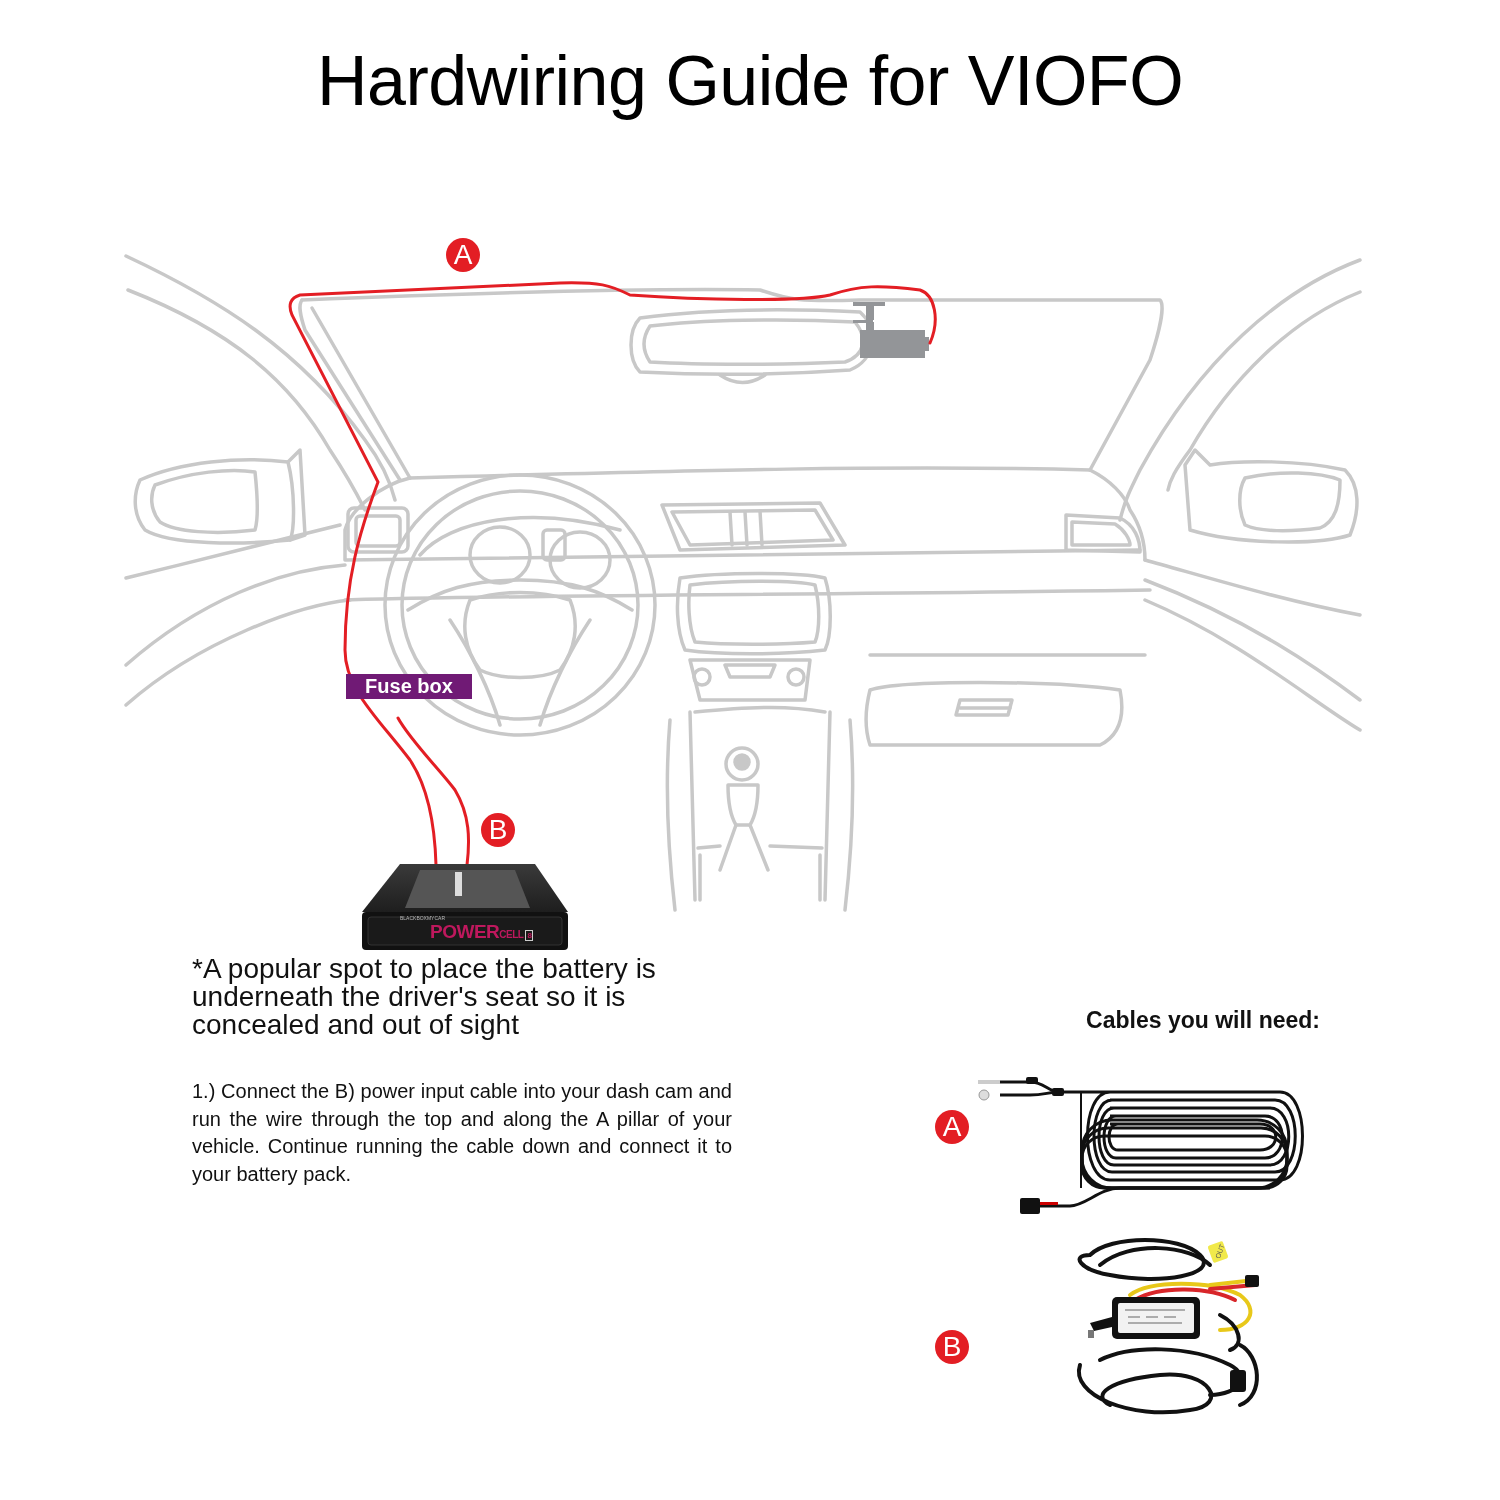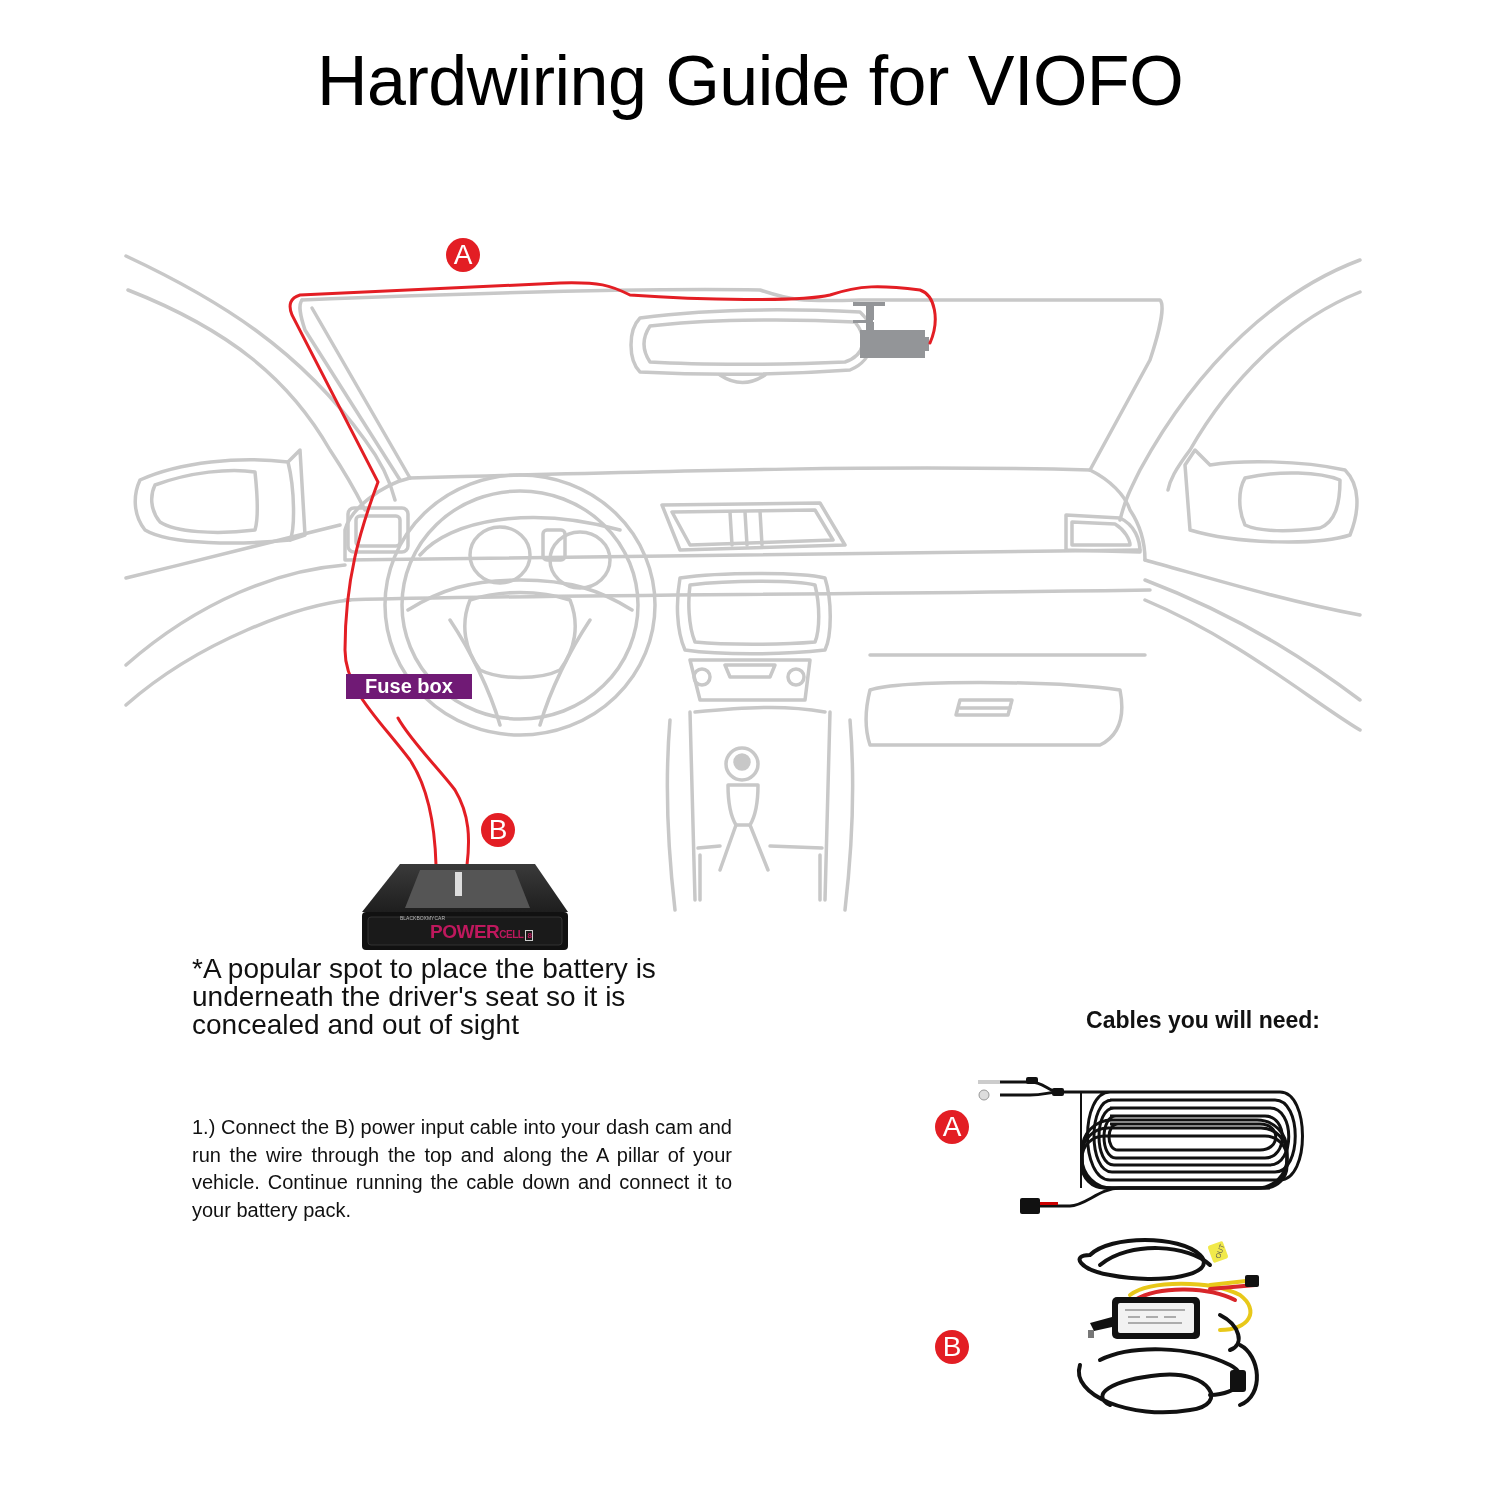--- a/index.html
+++ b/index.html
@@ -3,21 +3,21 @@
   <meta charset="utf-8">
   <style>
     html, body { margin:0; padding:0; background:#ffffff; }
     body { width:1500px; height:1500px; position:relative; overflow:hidden; font-family:"Liberation Sans", sans-serif; color:#111; }
     .title { position:absolute; left:0; top:42px; width:1500px; text-align:center; font-size:70px; line-height:78px; font-weight:400; color:#000; letter-spacing:-0.5px; }
     .title span { display:block; }
     svg.car { position:absolute; left:0; top:0; width:1500px; height:960px; }
     .marker { position:absolute; width:34px; height:34px; border-radius:50%; background:#e31e24; color:#fff; font-size:28px; line-height:34px; text-align:center; font-family:"Liberation Sans", sans-serif; font-weight:400; }
     .fuse-label { position:absolute; left:346px; top:674px; width:126px; height:25px; background:#701a75; color:#fff; font-size:20px; font-weight:700; line-height:25px; text-align:center; }
     .note { position:absolute; left:192px; top:955px; width:560px; font-size:28px; line-height:28px; color:#111; }
-    .steps { position:absolute; left:192px; top:1114px; width:540px; font-size:20px; line-height:27.5px; color:#111; text-align:justify; }
+    .steps { position:absolute; left:192px; top:1078px; width:540px; font-size:20px; line-height:27.5px; color:#111; text-align:justify; }
     .steps p { margin:0 0 27px 0; }
     .cables-heading { position:absolute; left:1000px; top:1007px; width:320px; text-align:right; font-size:23px; font-weight:700; color:#111; }
     .battery { position:absolute; left:360px; top:862px; width:210px; height:88px; }
     .cable-a { position:absolute; left:970px; top:1070px; width:345px; height:150px; }
     .cable-b { position:absolute; left:1070px; top:1235px; width:280px; height:190px; }
   </style>
 </head>
 <body>
 
 <div class="title">

